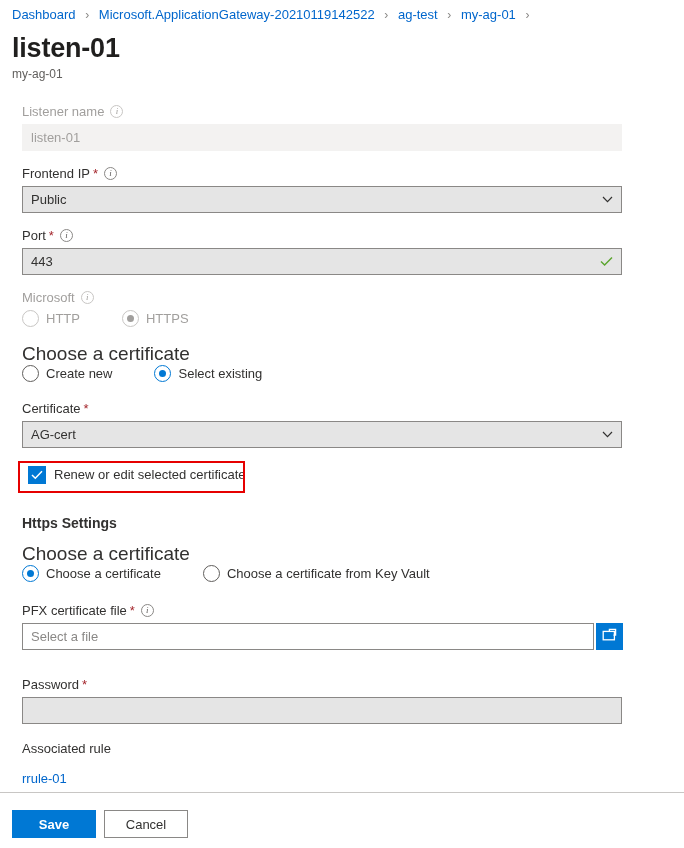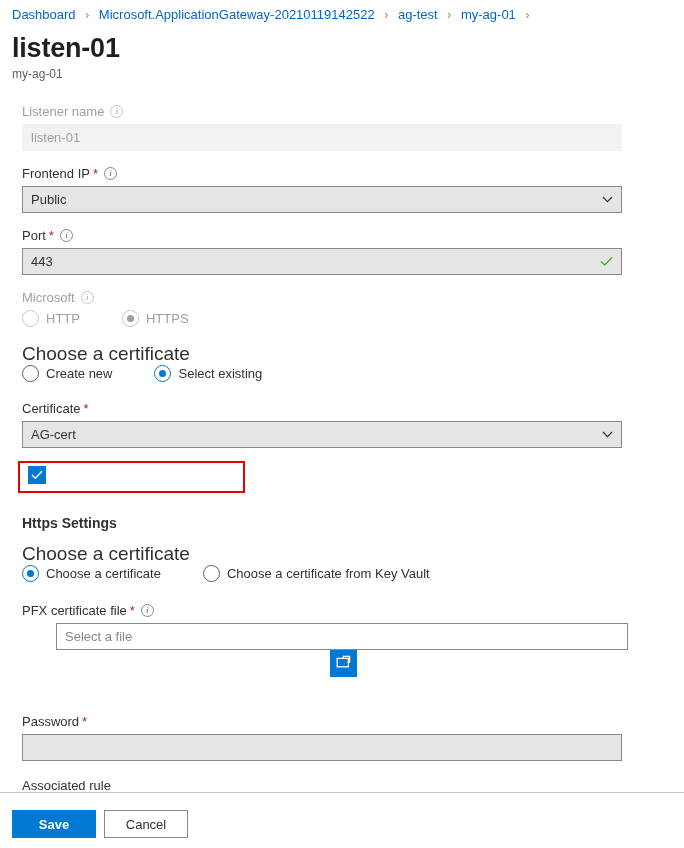--- a/index.html
+++ b/index.html
@@ -222,21 +222,20 @@
     font-size: 19px;
     color: #323130;
     margin-bottom: 3px;
     line-height: 17px;
   }
 
   
   .file-row {
     display: flex;
     align-items: center;
-    flex-direction: column;
   }
   .file-input {
     box-sizing: border-box;
     width: 572px;
     height: 27px;
     border: 1px solid #8a8886;
     background: #ffffff;
     font-family: "Liberation Sans", sans-serif;
     font-size: 13px;
     padding: 0 8px;
@@ -420,20 +419,21 @@
     </div>
   </div>
 
   <div style="position:relative; height:26px; margin-top:8px;">
     <label class="checkbox-row" style="position:absolute; left:6px; top:4px;">
       <span class="checkbox">
         <svg width="12" height="10" viewBox="0 0 12 10">
             <path d="M1 5 L4.3 8.2 L11 1.2" fill="none" stroke="#ffffff" stroke-width="1.5"></path>
           </svg>
       </span>
+      <span class="checkbox-label">Renew or edit selected certificate</span>
     </label>
     <div class="highlight-box" style="left:-4px; top:-1px; width:227px; height:32px;"></div>
   </div>
 
   <div class="section-title">Https Settings</div>
 
   <div class="field">
     <div class="sub-label">Choose a certificate</div>
     <div class="radio-row">
       <span class="radio-opt">
@@ -459,21 +459,21 @@
         <span>
           <svg width="15" height="14" viewBox="0 0 15 14">
             <rect x="1.2" y="3.4" width="11.2" height="8.4" fill="none" stroke="#ffffff" stroke-width="1.3"></rect>
             <path d="M7.4 3.4 L7.4 1.3 L13.6 1.3 L13.6 7.2 L11.5 7.2" fill="none" stroke="#ffffff" stroke-width="1.3"></path>
           </svg>
         </span>
       </button>
     </div>
   </div>
 
-  <div class="field" style="margin-top:36px;">
+  <div class="field" style="margin-top:26px;">
     <div class="field-label">
       <span>Password</span>
       <span class="req">*</span>
     </div>
     <input class="input" type="password" value="" style="">
   </div>
 
   <div class="field" style="margin-top:16px;">
     <div class="assoc-label">Associated rule</div>
     <a class="assoc-link">rrule-01</a>

